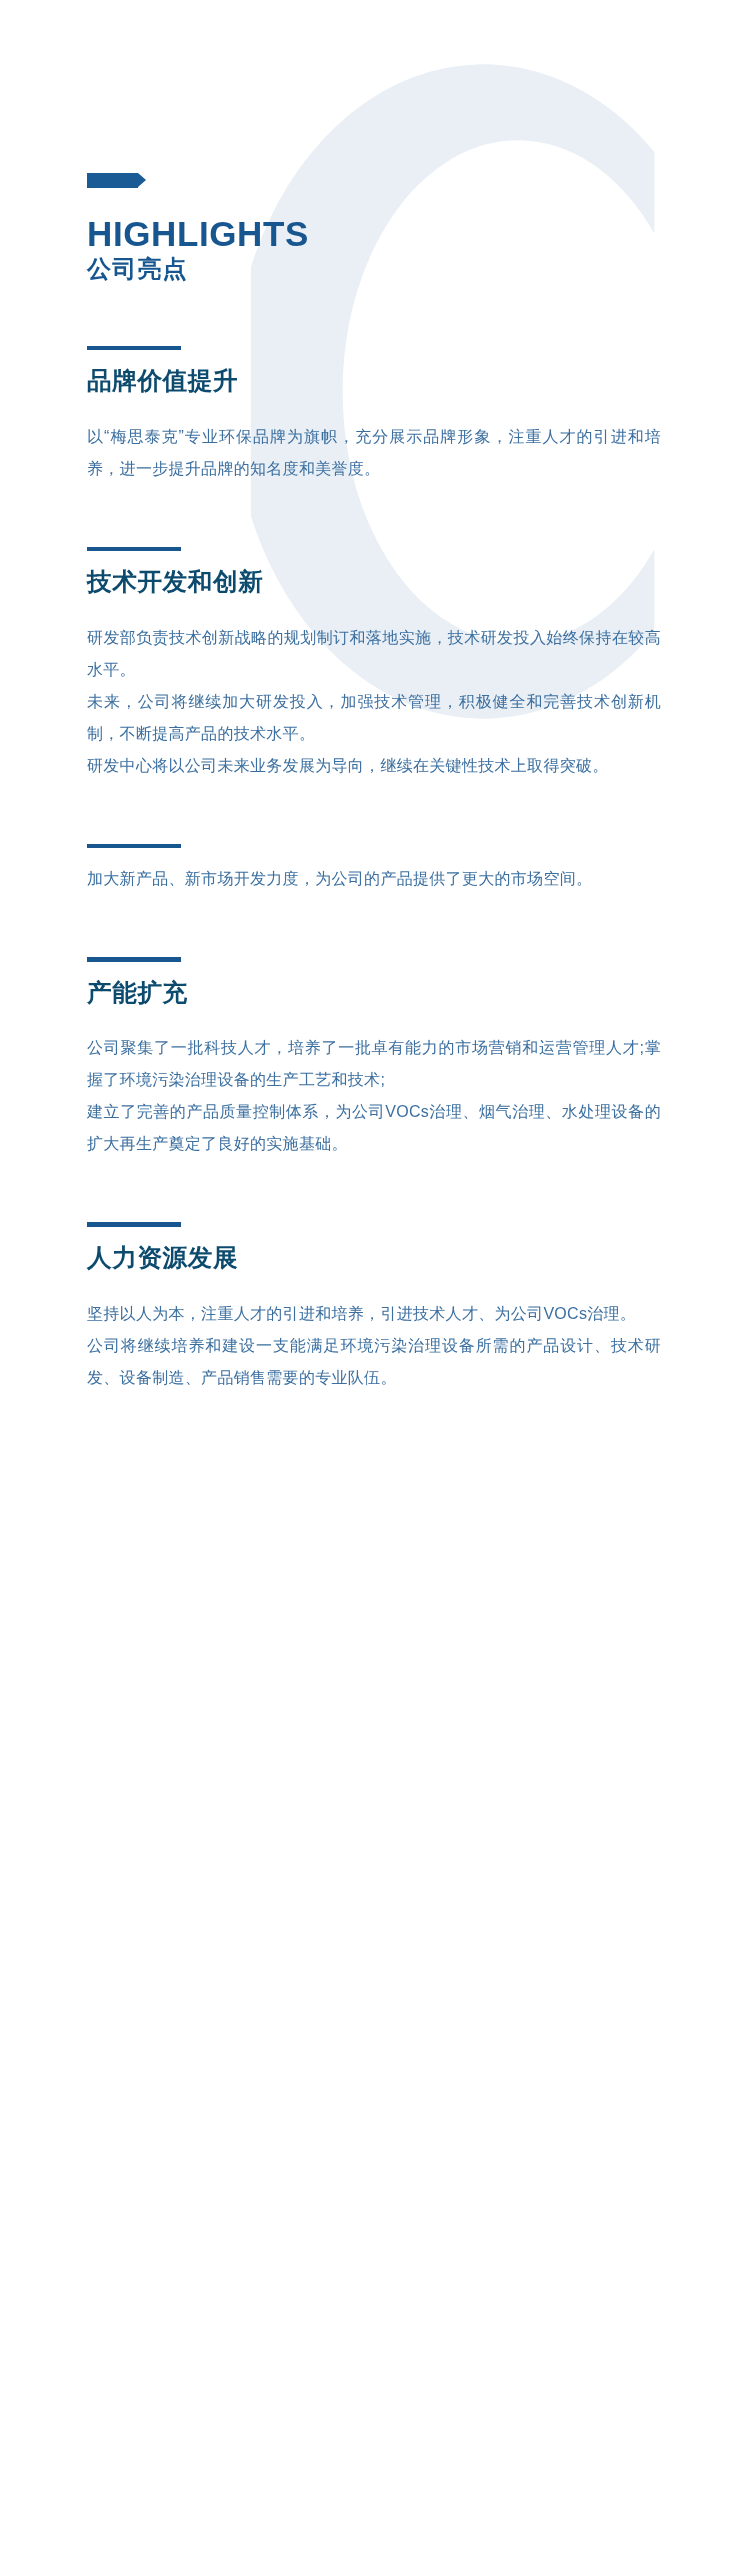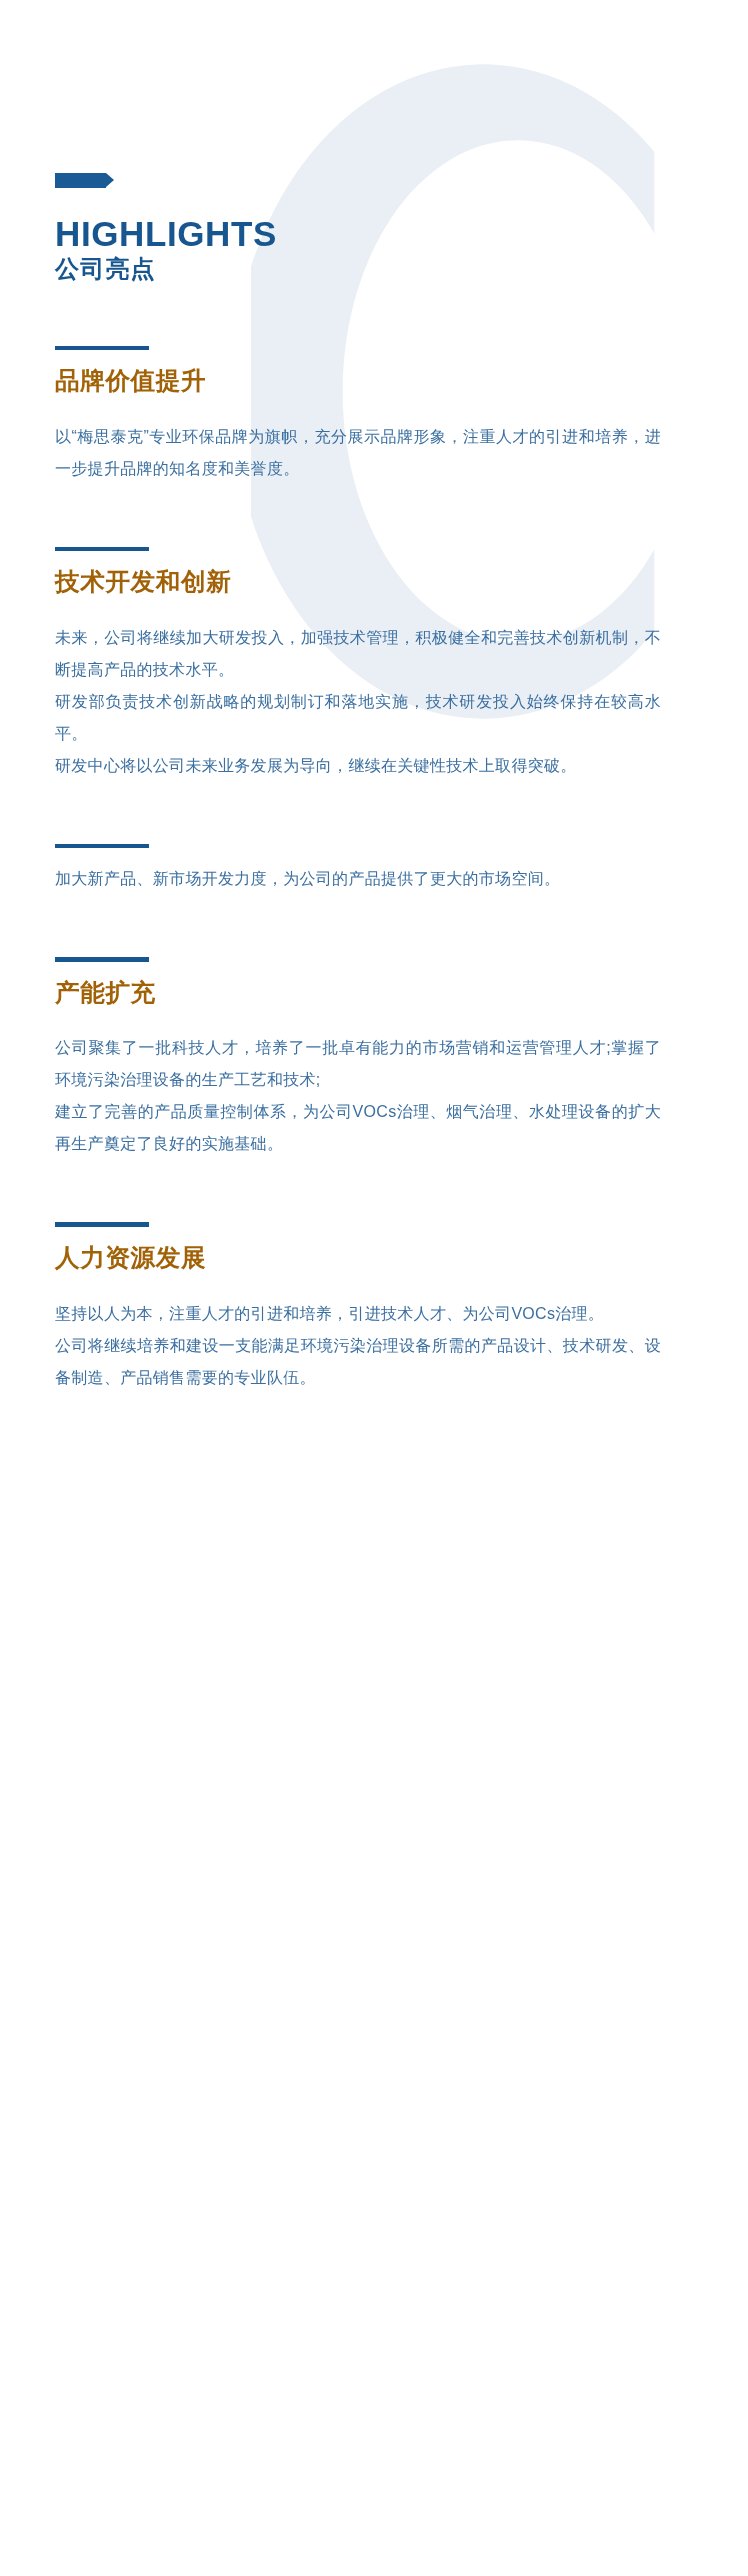--- a/index.html
+++ b/index.html
@@ -23,21 +23,21 @@
     width: 497px;
     height: 853px;
     pointer-events: none;
     z-index: 0;
   }
   .bg-c svg { display: block; width: 100%; height: 100%; }
 
   .page {
     position: relative;
     z-index: 1;
-    padding: 0 87px 70px 55px;
+    padding: 0 87px 70px 87px;
     box-sizing: border-box;
   }
 
   
   .header {
     padding-top: 173px;
   }
   .header-dash {
     width: 51px;
     height: 15px;
@@ -82,21 +82,21 @@
   }
   .rule {
     width: 94px;
     height: 4.7px;
     background: #17568f;
     margin-bottom: 15px;
   }
   .section-title {
     font-size: 24.6px;
     font-weight: bold;
-    color: #a16207;
+    color: #0c4a6e;
     letter-spacing: 0.6px;
     line-height: 1.3;
     margin: 0 0 23.4px 0;
   }
   .para {
     font-size: 16px;
     line-height: 2.0;
     color: #3b6fa0;
     letter-spacing: 0.3px;
     margin: 0;
@@ -122,22 +122,22 @@
 
   <div class="section">
     <div class="rule"></div>
     <h3 class="section-title">品牌价值提升</h3>
     <p class="para">以“梅思泰克”专业环保品牌为旗帜，充分展示品牌形象，注重人才的引进和培养，进一步提升品牌的知名度和美誉度。</p>
   </div>
 
   <div class="section">
     <div class="rule"></div>
     <h3 class="section-title">技术开发和创新</h3>
+    <p class="para">研发部负责技术创新战略的规划制订和落地实施，技术研发投入始终保持在较高水平。</p>
     <p class="para">未来，公司将继续加大研发投入，加强技术管理，积极健全和完善技术创新机制，不断提高产品的技术水平。</p>
-    <p class="para">研发部负责技术创新战略的规划制订和落地实施，技术研发投入始终保持在较高水平。</p>
     <p class="para">研发中心将以公司未来业务发展为导向，继续在关键性技术上取得突破。</p>
   </div>
 
   <div class="section">
     <div class="rule"></div>
     <p class="para">加大新产品、新市场开发力度，为公司的产品提供了更大的市场空间。</p>
   </div>
 
   <div class="section">
     <div class="rule"></div>

